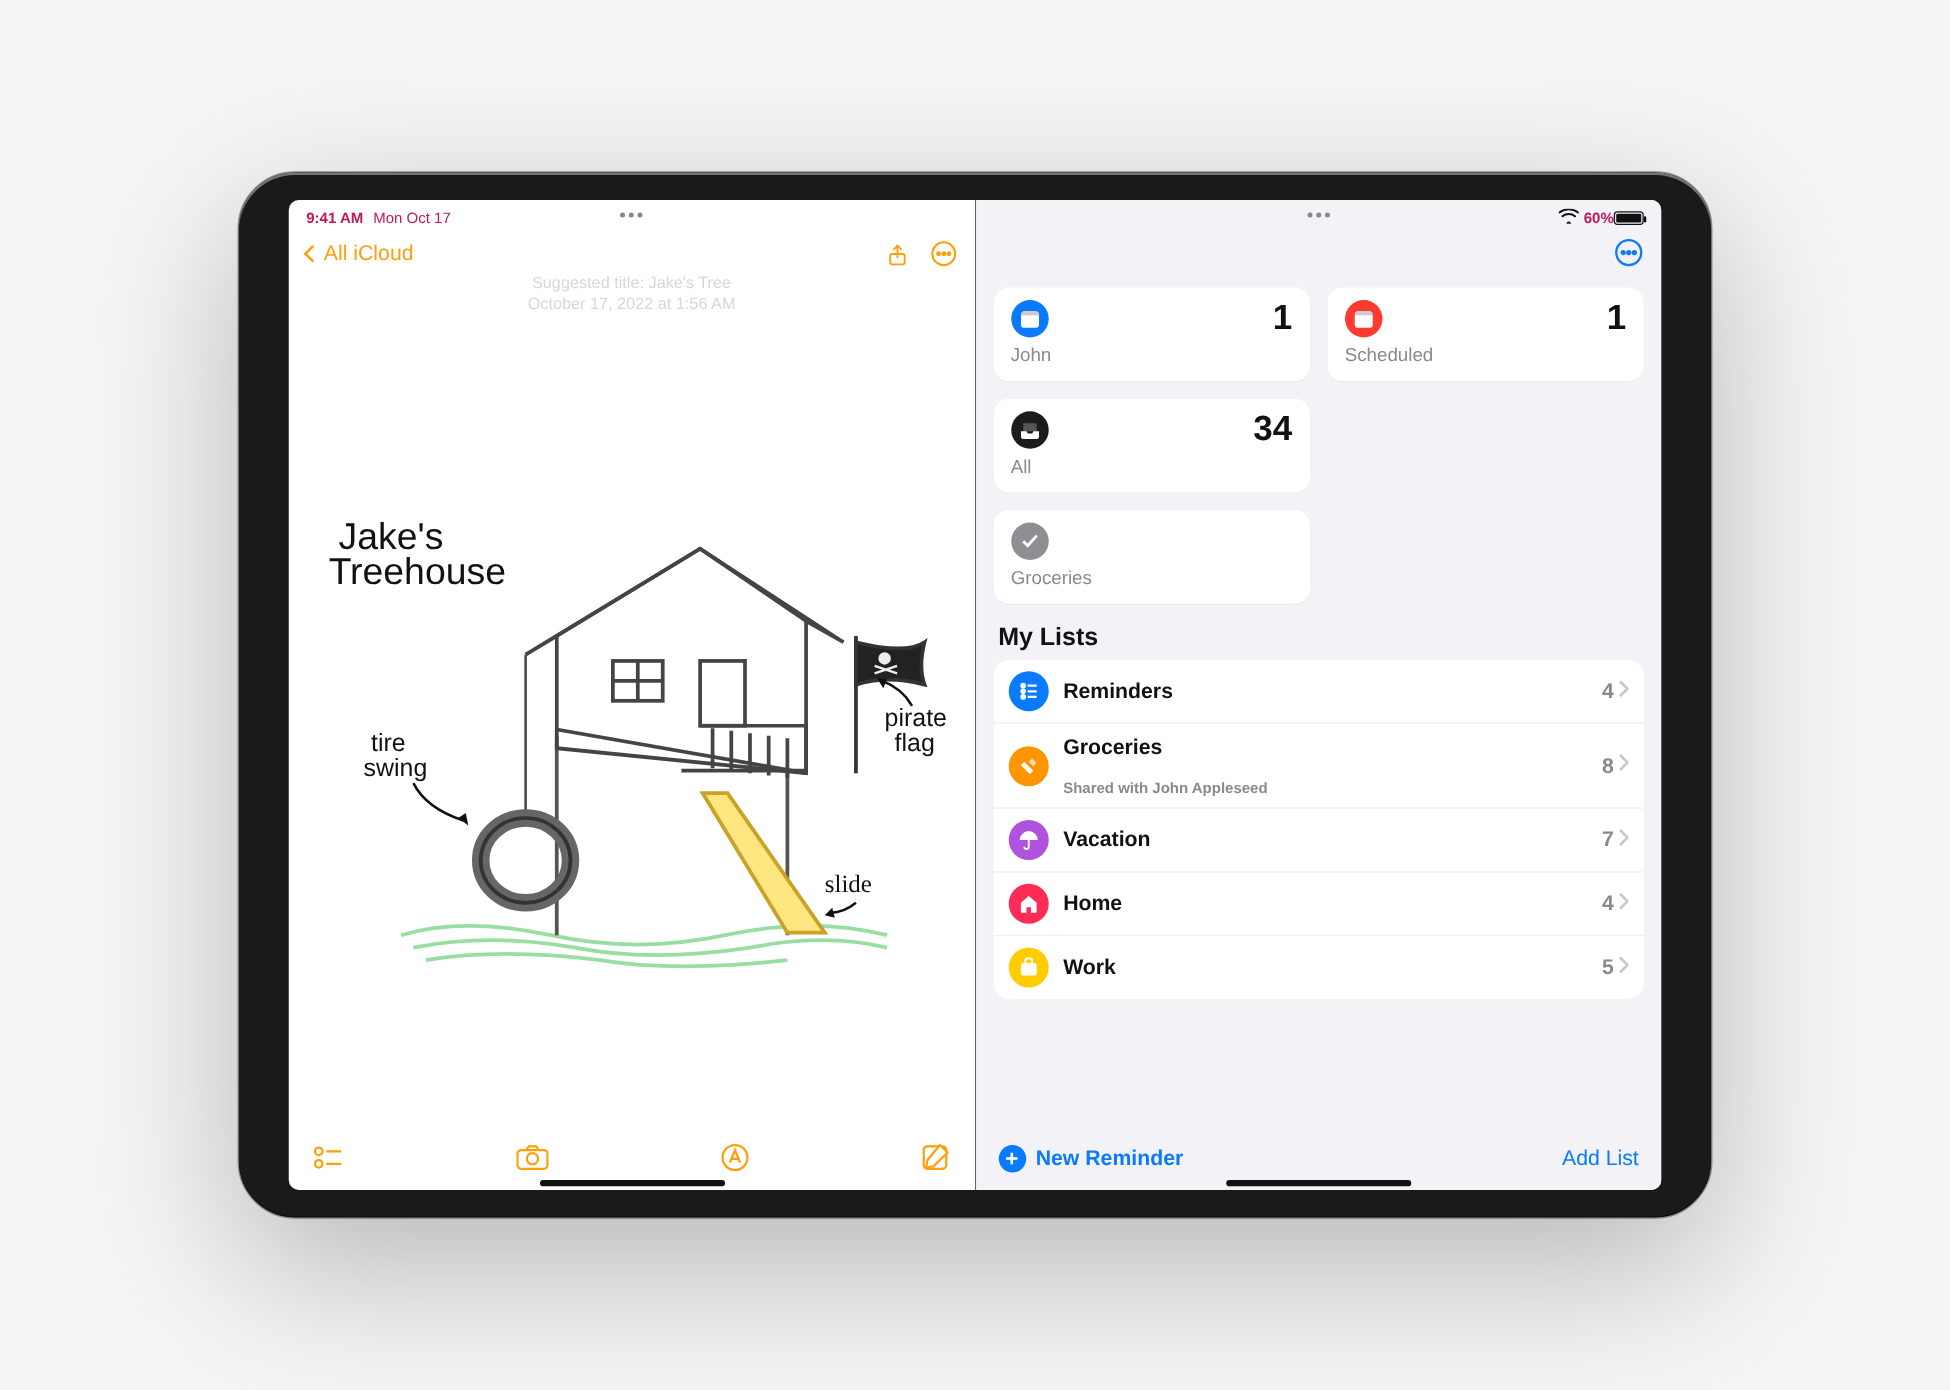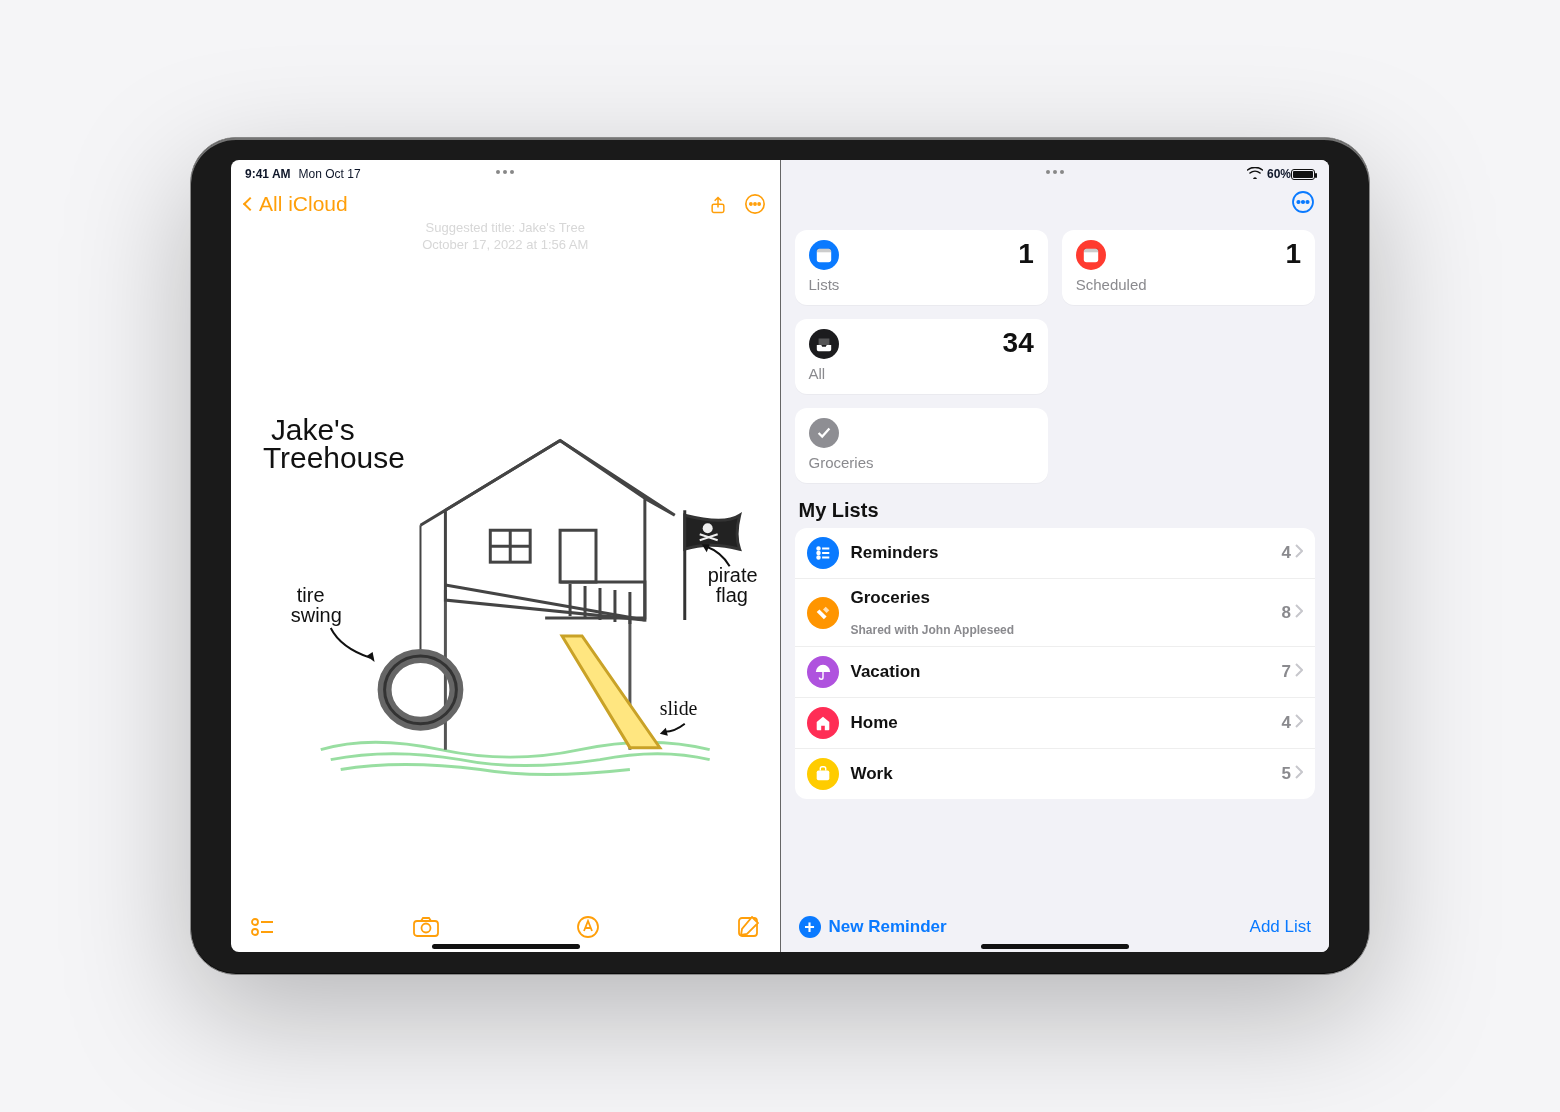--- a/index.html
+++ b/index.html
@@ -3,33 +3,33 @@
 <meta charset="utf-8">
 <style>
   * { box-sizing: border-box; margin: 0; padding: 0; font-family: -apple-system, "Helvetica Neue", Helvetica, Arial, sans-serif; }
   body { background: #f5f5f7; display:flex; align-items:center; justify-content:center; height:1112px; width:1560px; }
   .page-wrap { position:relative; filter: drop-shadow(0 40px 60px rgba(0,0,0,.25)); }
   .ipad-frame { width:1180px; height:838px; background:#1a1a1a; border-radius:46px; padding:22px 40px; position:relative; box-shadow: 0 2px 0 rgba(255,255,255,.4) inset, 0 -1px 0 rgba(0,0,0,.6) inset; border:1px solid #888; }
   .screen { width:100%; height:100%; background:#fff; border-radius:8px; overflow:hidden; display:flex; position:relative; }
   .divider { width:1px; background:#666; height:100%; flex:0 0 1px; }
   .pane { flex:1 1 50%; display:flex; flex-direction:column; height:100%; position:relative; }
   
-  .statusbar { height:28px; display:flex; align-items:center; padding:11px 14px; font-size:12px; font-weight:600; color:#0f172a; }
+  .statusbar { height:28px; display:flex; align-items:center; padding:11px 14px; font-size:12px; font-weight:600; color:#be185d; }
   .statusbar .time { margin-right:8px; }
   .statusbar .date { font-weight:500; }
   .statusbar .spacer { flex:1; }
   .statusbar .wifi, .statusbar .batt, .statusbar .pct { margin-left:4px; }
   .batt-icon { display:inline-block; width:24px; height:11px; border:1px solid #111; border-radius:3px; position:relative; vertical-align:middle; }
   .batt-icon::after{content:"";position:absolute;right:-3px;top:3px;width:2px;height:5px;background:#111;border-radius:1px;}
   .batt-fill{position:absolute;left:1px;top:1px;bottom:1px;right:1px;background:#111;border-radius:1px;}
   .multidot { position:absolute; top:4px; left:50%; transform:translateX(-50%); width:34px; height:16px; border-radius:8px; display:flex; align-items:center; justify-content:center; gap:3px; }
   .multidot span{width:4px;height:4px;border-radius:50%;background:#888;}
   
   .notes-top { display:flex; align-items:center; padding:4px 14px 8px; }
-  .back { color:#ff9f0a; font-size:21px; display:flex; align-items:center; gap:4px; cursor:pointer;}
+  .back { color:#ff9f0a; font-size:17px; display:flex; align-items:center; gap:4px; cursor:pointer;}
   .chev-left { display:inline-block; width:10px; height:10px; border-left:2px solid #ff9f0a; border-bottom:2px solid #ff9f0a; transform:rotate(45deg); }
   .notes-top .spacer{flex:1;}
   .notes-top .ic { color:#ff9f0a; margin-left:18px; cursor:pointer; }
   .share-ic{width:18px;height:18px;display:inline-block;}
   .share-ic svg, .more-ic svg{display:block;}
   .more-ic{width:22px;height:22px;display:inline-block;}
   .note-meta{ text-align:center; color:#d7d7d7; font-size:13px; line-height:1.3; margin-top:-4px;}
   .note-canvas{ flex:1; position:relative; overflow:hidden; }
   .note-canvas svg { width:100%; height:100%; }
   .notes-toolbar{ display:flex; align-items:center; justify-content:space-between; padding:10px 20px; }
@@ -256,21 +256,21 @@
               <div class="row1">
                 <span class="ci" style="background:#0a7aff">
                   <svg width="18" height="18" viewBox="0 0 20 20" fill="#fff">
                     <rect x="2" y="3" width="16" height="15" rx="3"></rect>
                     <rect x="2" y="3" width="16" height="4" fill="rgba(0,0,0,.2)"></rect>
                     <text x="10" y="15" text-anchor="middle" font-size="9" font-weight="700" fill="currentColor" style="fill:#fff" opacity="0"></text>
                   </svg>
                 </span>
                 <span class="cnt">1</span>
               </div>
-              <div class="lbl">Lists</div>
+              <div class="lbl">John</div>
             </div>
             <div class="card">
               <div class="row1">
                 <span class="ci" style="background:#ff3b30">
                   <svg width="18" height="18" viewBox="0 0 20 20" fill="#fff">
                     <rect x="2" y="3" width="16" height="15" rx="3"></rect>
                     <rect x="2" y="3" width="16" height="4" fill="rgba(0,0,0,.2)"></rect>
                     <text x="10" y="15" text-anchor="middle" font-size="9" font-weight="700" fill="currentColor" style="fill:#fff" opacity="0"></text>
                   </svg>
                 </span>

